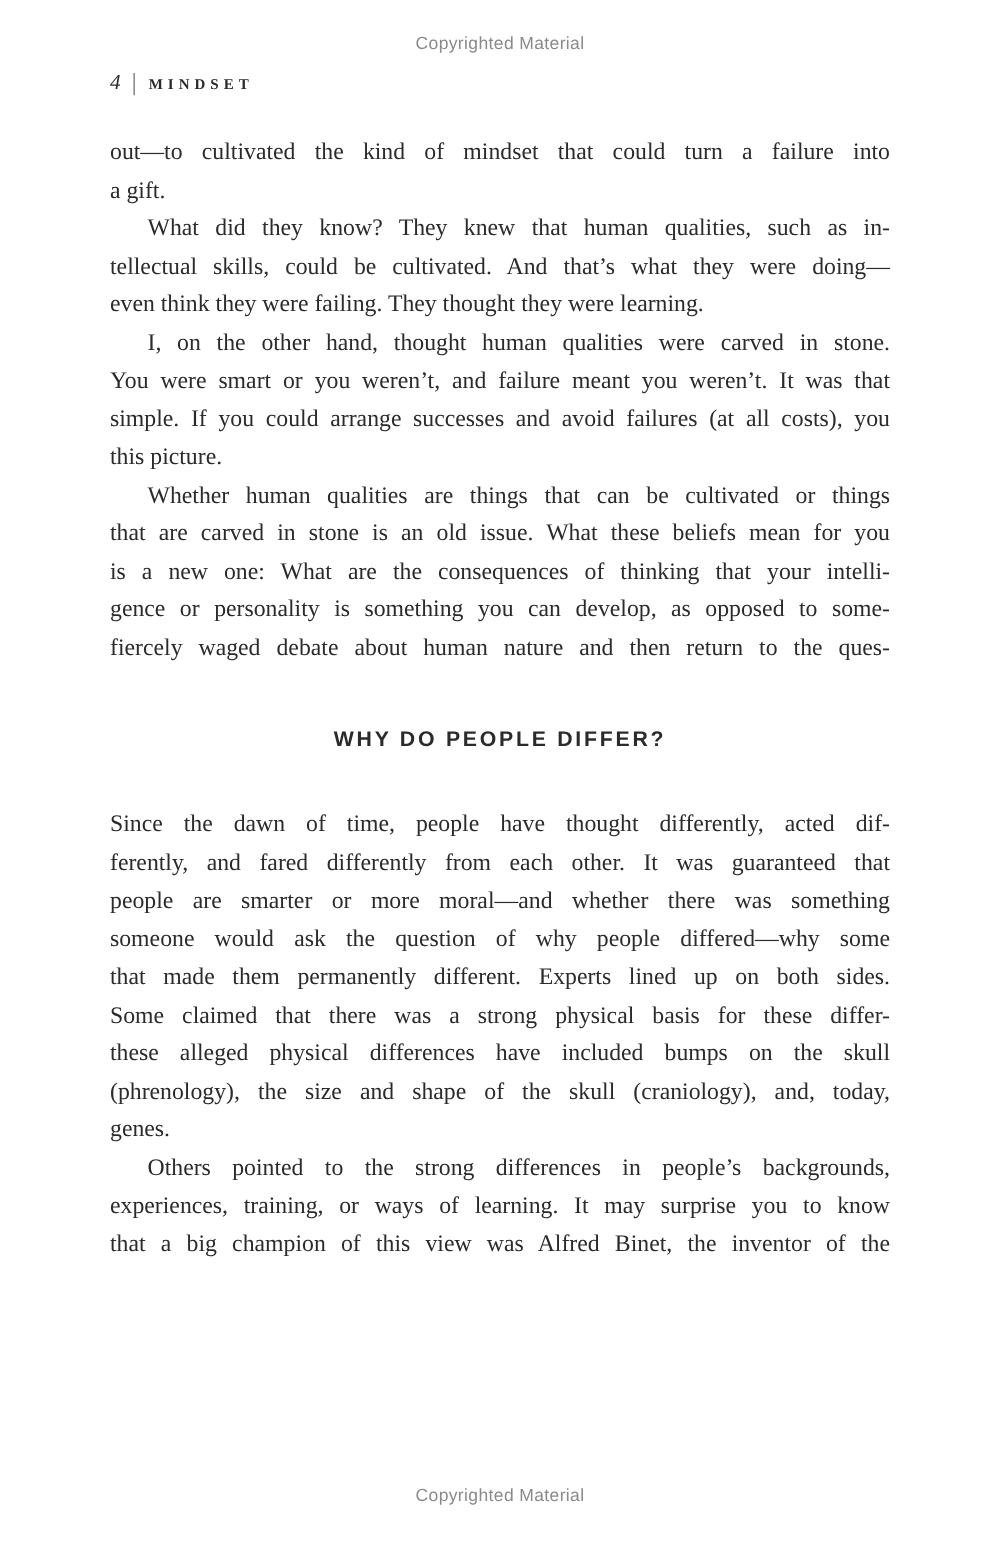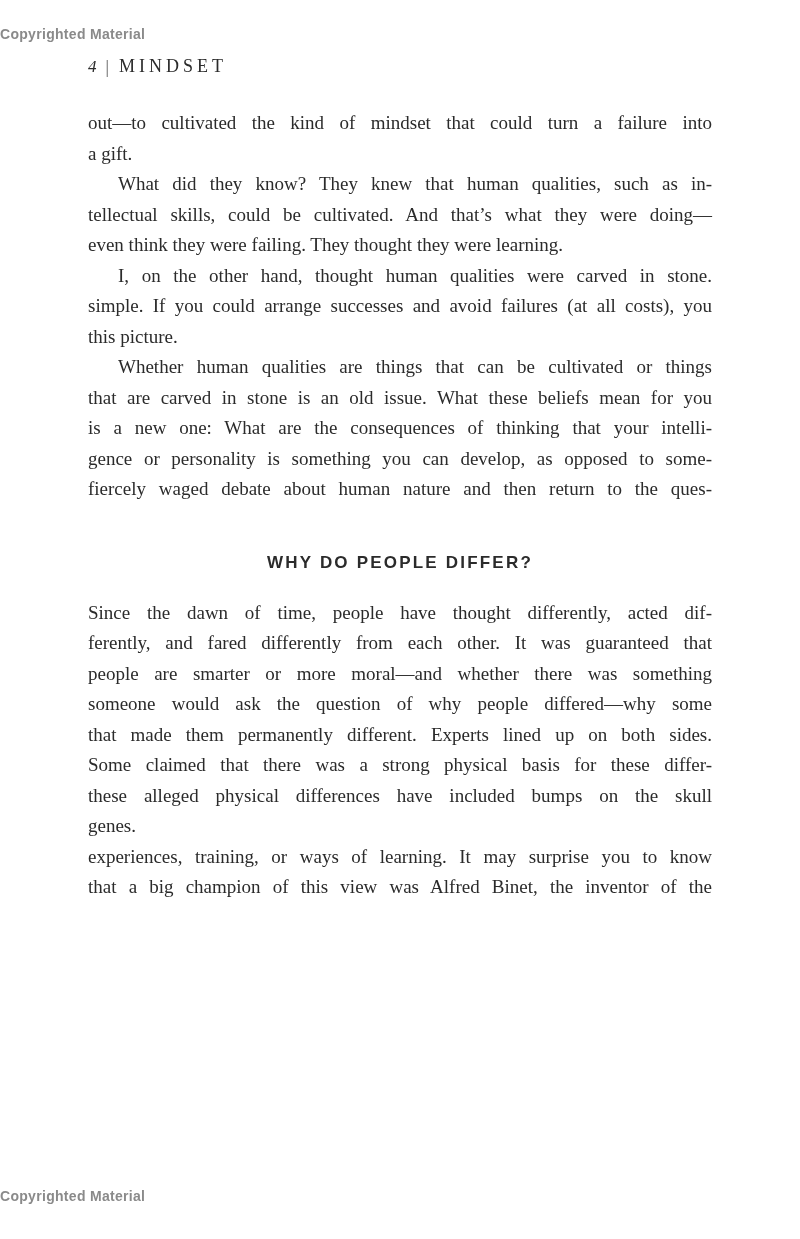--- a/index.html
+++ b/index.html
@@ -12,23 +12,24 @@
   .page {
     position: relative;
     width: 800px;
     height: 1239px;
     background: var(--bg-color);
     overflow: hidden;
     font-family: "Liberation Serif", serif;
     color: var(--text-color);
   }
   .notice {
+    text-align: center;
     font-family: "Liberation Sans", sans-serif;
     font-size: 14px;
-    font-weight: 700;
+    font-weight: 400;
     letter-spacing: 0.3px;
     color: var(--notice-color);
   }
   .notice.top { padding-top: 26px; }
   .notice.bottom {
     position: absolute;
     top: 1188px;
     left: 0;
     width: 100%;
   }
@@ -46,22 +47,22 @@
   .running-header .sep {
     font-size: 17px;
     font-weight: 300;
     color: #555555;
     margin: 0 10px 0 9px;
     transform: scaleY(1.15);
     display: inline-block;
   }
   .running-header .booktitle {
     font-family: "Liberation Serif", serif;
-    font-size: 18px;
-    font-weight: 400;
+    font-size: 12px;
+    font-weight: 700;
     letter-spacing: 4px;
   }
   .body-text {
     width: 624px;
     margin-left: 88px;
     margin-top: 31px;
     font-size: 19px;
     line-height: 30.5px;
   }
   .paragraph { }
@@ -72,21 +73,21 @@
   }
   .line.last { text-align-last: left; }
   .line.indent { text-indent: 30px; }
   .section-heading {
     text-align: center;
     font-family: "Liberation Sans", sans-serif;
     font-weight: 700;
     font-size: 17px;
     letter-spacing: 2.2px;
     color: var(--text-color);
-    margin: 47px 0 25px 0;
+    margin: 47px 0 43px 0;
     line-height: 21px;
   }
 </style>
 </head>
 <body>
 
 <div class="page">
 
   <div class="notice top">Copyrighted Material</div>
 
@@ -101,42 +102,45 @@
         <div class="line">out—to cultivated the kind of mindset that could turn a failure into</div>
         <div class="line last">a gift.</div>
       </div>
       <div class="paragraph">
         <div class="line indent">What did they know? They knew that human qualities, such as in-</div>
         <div class="line">tellectual skills, could be cultivated. And that’s what they were doing—</div>
         <div class="line last">even think they were failing. They thought they were learning.</div>
       </div>
       <div class="paragraph">
         <div class="line indent">I, on the other hand, thought human qualities were carved in stone.</div>
+        <div class="line">You were smart or you weren’t, and failure meant you weren’t. It was that</div>
         <div class="line">simple. If you could arrange successes and avoid failures (at all costs), you</div>
         <div class="line last">this picture.</div>
       </div>
       <div class="paragraph">
         <div class="line indent">Whether human qualities are things that can be cultivated or things</div>
         <div class="line">that are carved in stone is an old issue. What these beliefs mean for you</div>
         <div class="line">is a new one: What are the consequences of thinking that your intelli-</div>
         <div class="line">gence or personality is something you can develop, as opposed to some-</div>
         <div class="line">fiercely waged debate about human nature and then return to the ques-</div>
       </div>
       <div class="section-heading">WHY DO PEOPLE DIFFER?</div>
       <div class="paragraph">
         <div class="line">Since the dawn of time, people have thought differently, acted dif-</div>
         <div class="line">ferently, and fared differently from each other. It was guaranteed that</div>
         <div class="line">people are smarter or more moral—and whether there was something</div>
         <div class="line">someone would ask the question of why people differed—why some</div>
         <div class="line">that made them permanently different. Experts lined up on both sides.</div>
         <div class="line">Some claimed that there was a strong physical basis for these differ-</div>
         <div class="line">these alleged physical differences have included bumps on the skull</div>
+        <div class="line">(phrenology), the size and shape of the skull (craniology), and, today,</div>
         <div class="line last">genes.</div>
       </div>
       <div class="paragraph">
+        <div class="line indent">Others pointed to the strong differences in people’s backgrounds,</div>
         <div class="line">experiences, training, or ways of learning. It may surprise you to know</div>
         <div class="line">that a big champion of this view was Alfred Binet, the inventor of the</div>
       </div>
     </div>
 
   <div class="notice bottom">Copyrighted Material</div>
 
 </div>
 
 </body></html>

